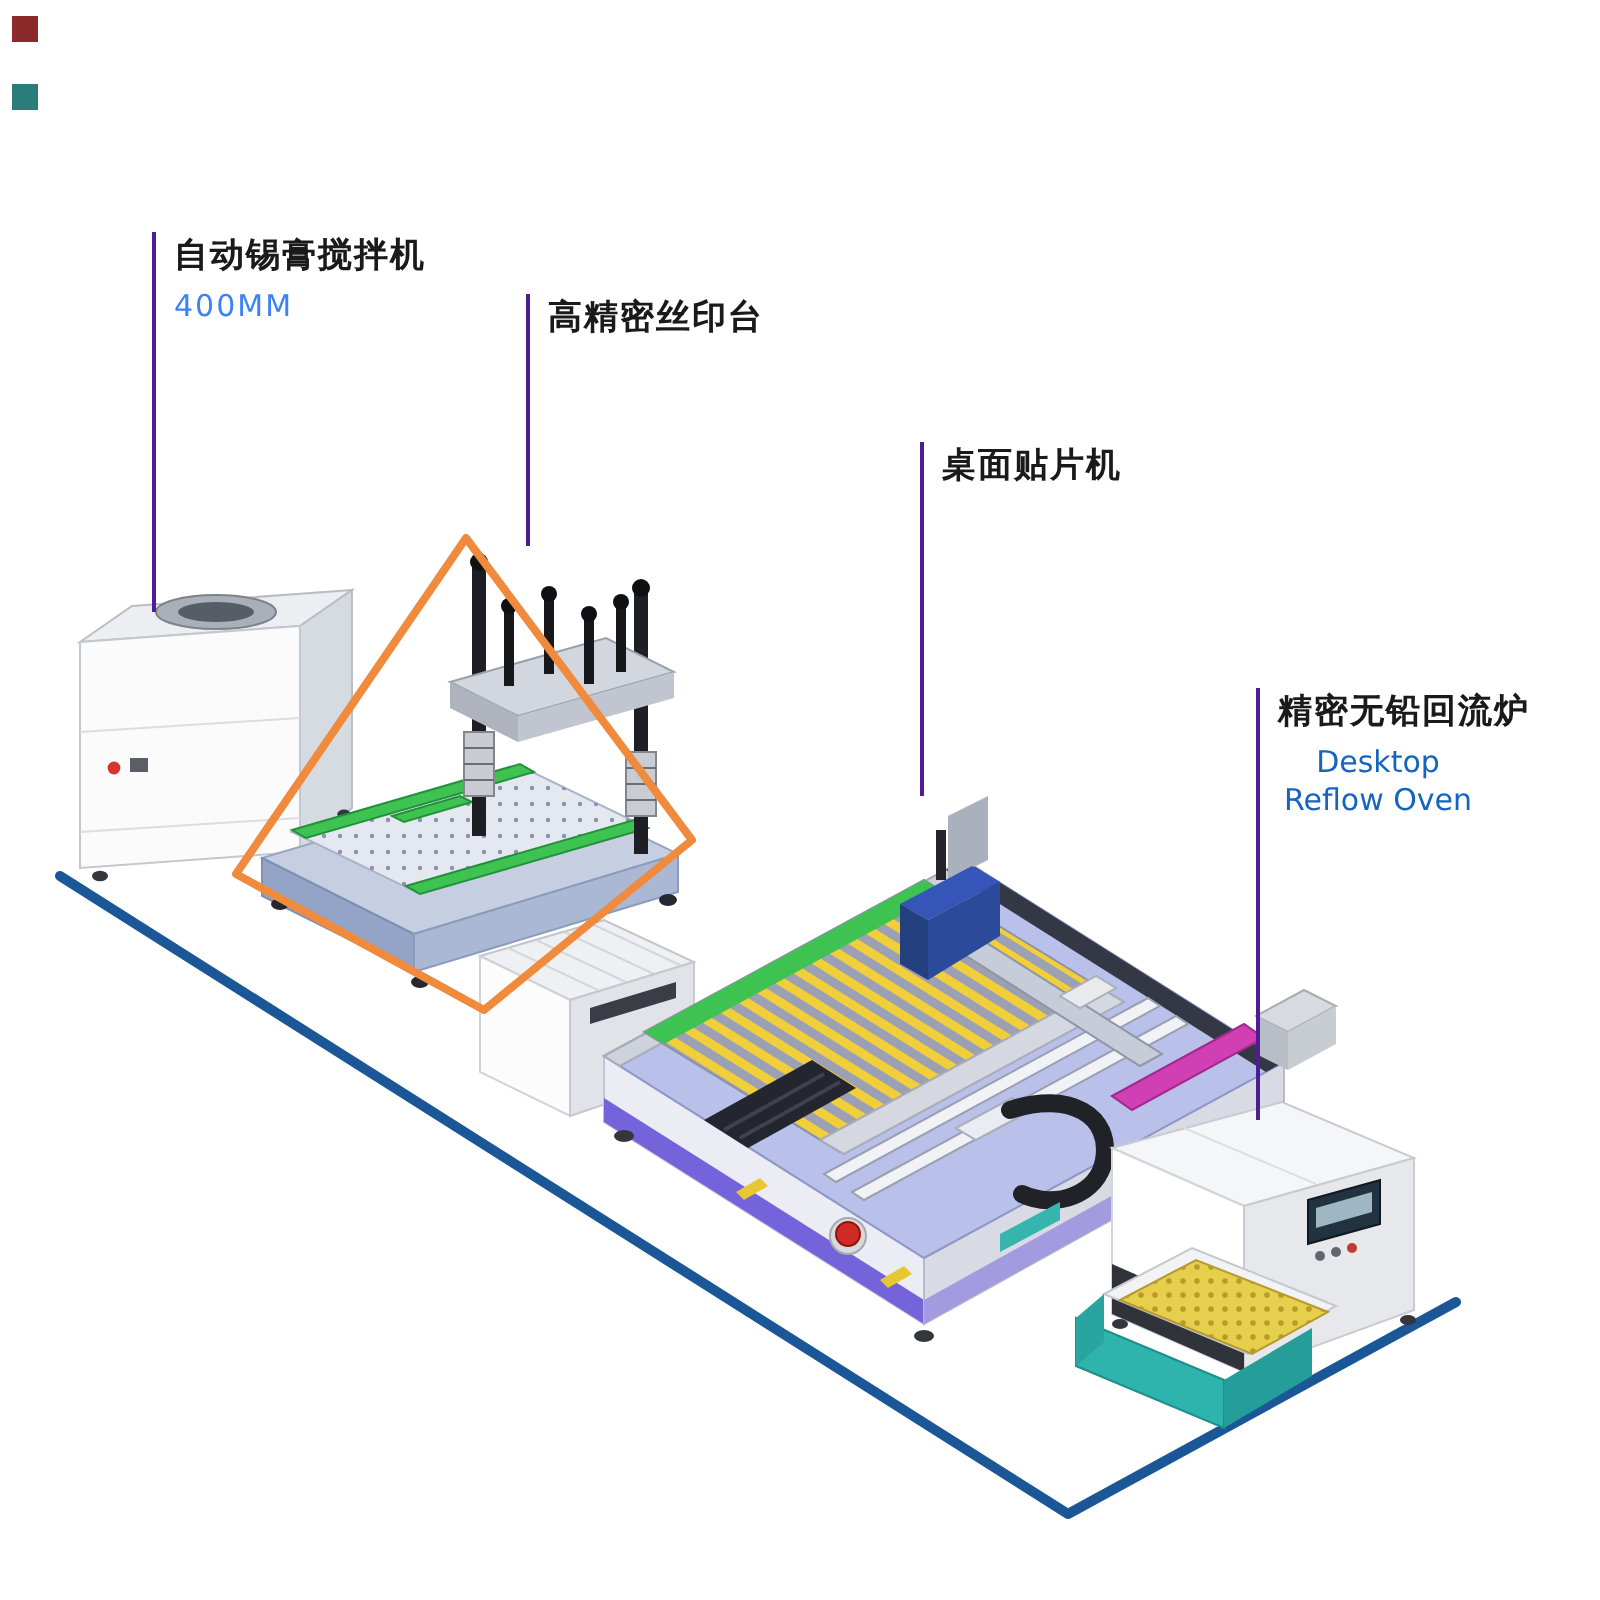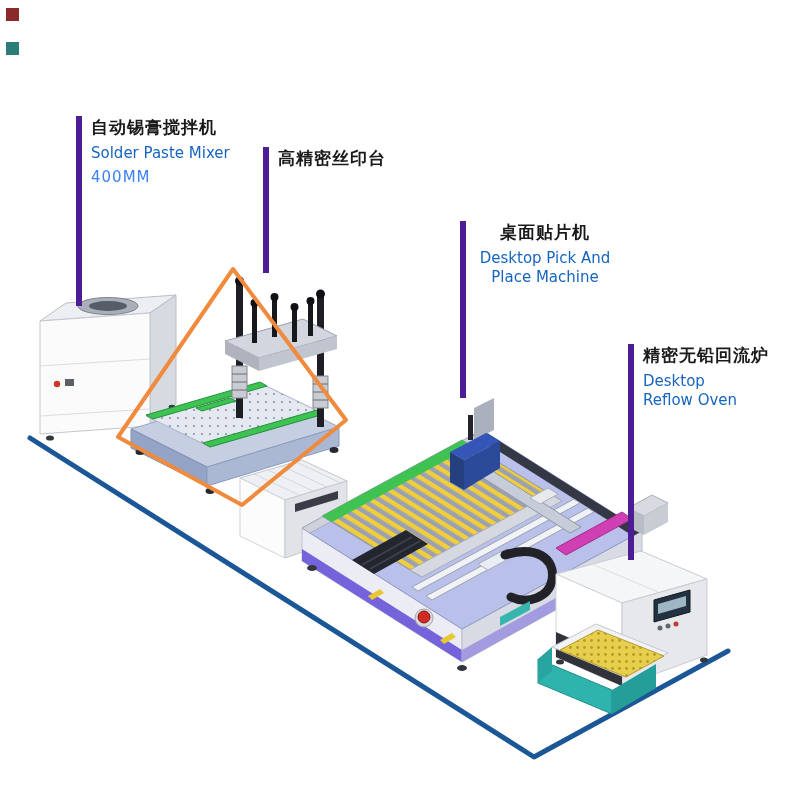--- a/index.html
+++ b/index.html
@@ -1,28 +1,28 @@
 <!DOCTYPE html>
 <html><head>
 <meta charset="utf-8">
 <style>
   html,body{margin:0;padding:0;background:#ffffff;}
   body{font-family:"DejaVu Sans",sans-serif;}
   #stage{position:relative;width:800px;height:800px;background:#ffffff;overflow:hidden;}
   #scene{position:absolute;left:0;top:0;}
-  .label{position:absolute;border-left:6px solid #4c1d95;padding-left:9px;width:max-content;}
+  .label{position:absolute;border-left:2px solid #4c1d95;padding-left:9px;width:max-content;}
   .label .zh{font-size:17px;font-weight:bold;color:#1a1a1a;white-space:nowrap;margin-bottom:5px;letter-spacing:1px;}
   .label .en{font-size:15px;color:#1565c0;line-height:1.25;margin-bottom:5px;}
   .label .dim{font-size:15px;color:#3b82f6;letter-spacing:1px;white-space:nowrap;}
   #label-1{left:76px;top:116px;height:190px;}
   #label-2{left:263px;top:147px;height:126px;}
   #label-3{left:460px;top:221px;height:177px;text-align:center;}
   #label-3 .en{max-width:140px;}
   #label-4{left:628px;top:344px;height:216px;}
-  #label-4 .en{max-width:100px;}
+  #label-4 .en{max-width:100px;text-align:center;}
 </style>
 </head>
 <body>
 
 <div id="stage">
 
   <svg id="scene" width="800" height="800" viewBox="0 0 800 800">
     <defs>
       <pattern id="p-holes" width="8" height="8" patternUnits="userSpaceOnUse">
         <circle cx="2" cy="2" r="1.1" fill="#8a93a8"></circle>
@@ -162,31 +162,29 @@
       <polygon points="538,659 612,690 612,714 538,683" fill="#2fb3ad" stroke="#1f8f8a"></polygon>
       <polygon points="538,659 552,647 552,671 538,683" fill="#28a5a0"></polygon>
       <polygon points="612,690 656,664 656,688 612,714" fill="#259d98"></polygon>
       <ellipse cx="560" cy="662" rx="4" ry="2.5" fill="#33363c"></ellipse>
       <ellipse cx="704" cy="660" rx="4" ry="2.5" fill="#33363c"></ellipse>
     </g>
   </svg>
 
   <div class="label" id="label-1">
     <div class="zh">自动锡膏搅拌机</div>
-    <div class="en">Solder Paste Mixer</div>
     <div class="dim">400MM</div>
   </div>
 
   <div class="label" id="label-2">
     <div class="zh">高精密丝印台</div>
   </div>
 
   <div class="label" id="label-3">
     <div class="zh">桌面贴片机</div>
-    <div class="en">Desktop Pick And Place Machine</div>
   </div>
 
   <div class="label" id="label-4">
     <div class="zh">精密无铅回流炉</div>
     <div class="en">Desktop Reflow Oven</div>
   </div>
 
 </div>
 
 </body></html>

